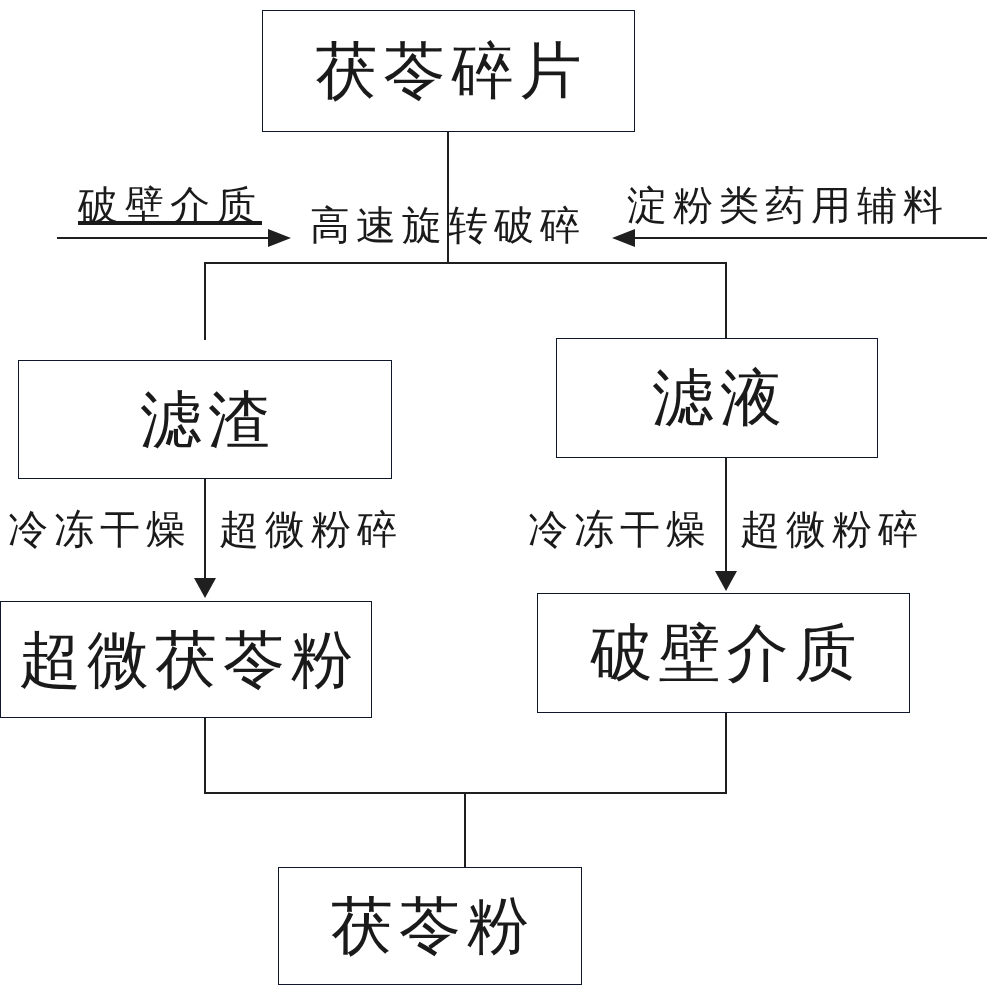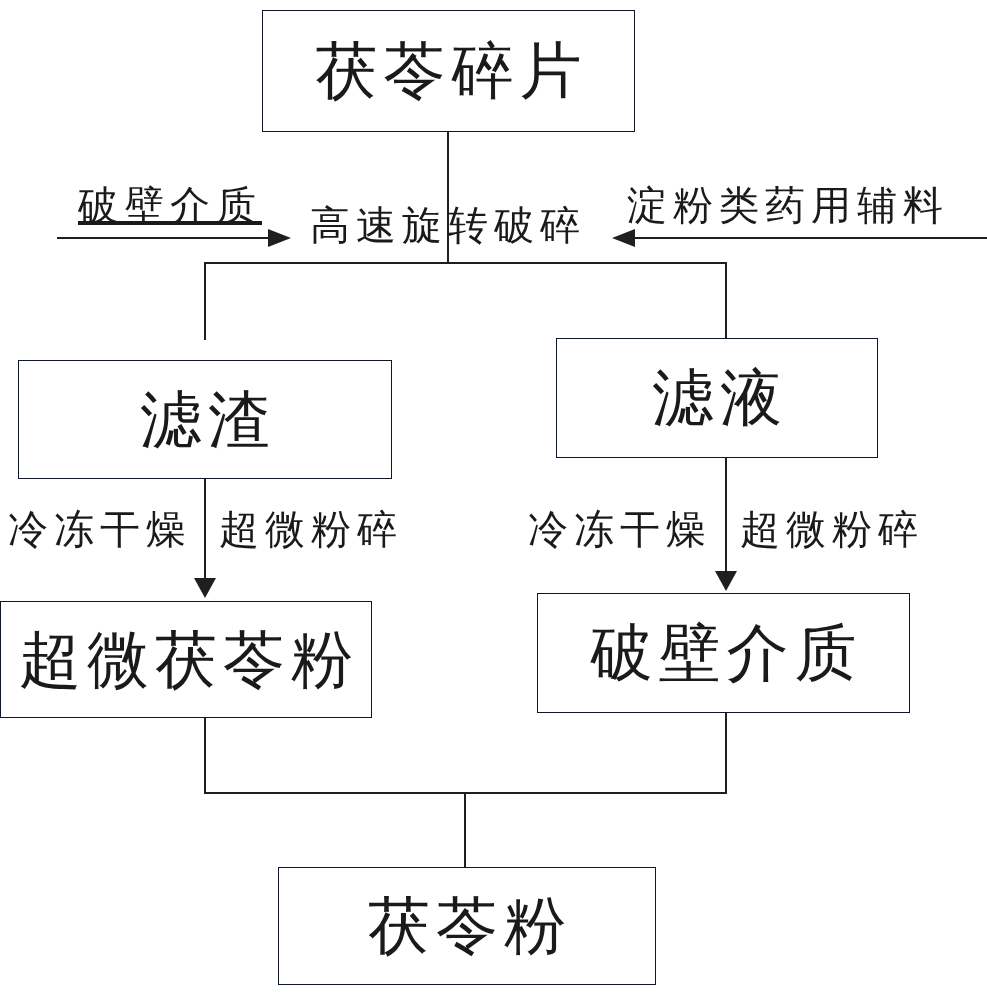--- a/index.html
+++ b/index.html
@@ -107,15 +107,15 @@
   <div class="node" style="left:262px; top:10px; width:373px; height:122px;">茯苓碎片</div>
 
   <div class="node" style="left:18px; top:339px; width:374px; height:119px;margin-top:21px;">滤渣</div>
 
   <div class="node" style="left:556px; top:338px; width:322px; height:120px;">滤液</div>
 
   <div class="node" style="left:0; top:601px; width:372px; height:117px;">超微茯苓粉</div>
 
   <div class="node" style="left:537px; top:593px; width:373px; height:120px;">破壁介质</div>
 
-  <div class="node" style="left:278px; top:867px; width:378px; height:118px;">茯苓粉</div>
+  <div class="node" style="left:278px; top:867px; width:304px; height:118px;">茯苓粉</div>
 
 </div>
 
 </body></html>

